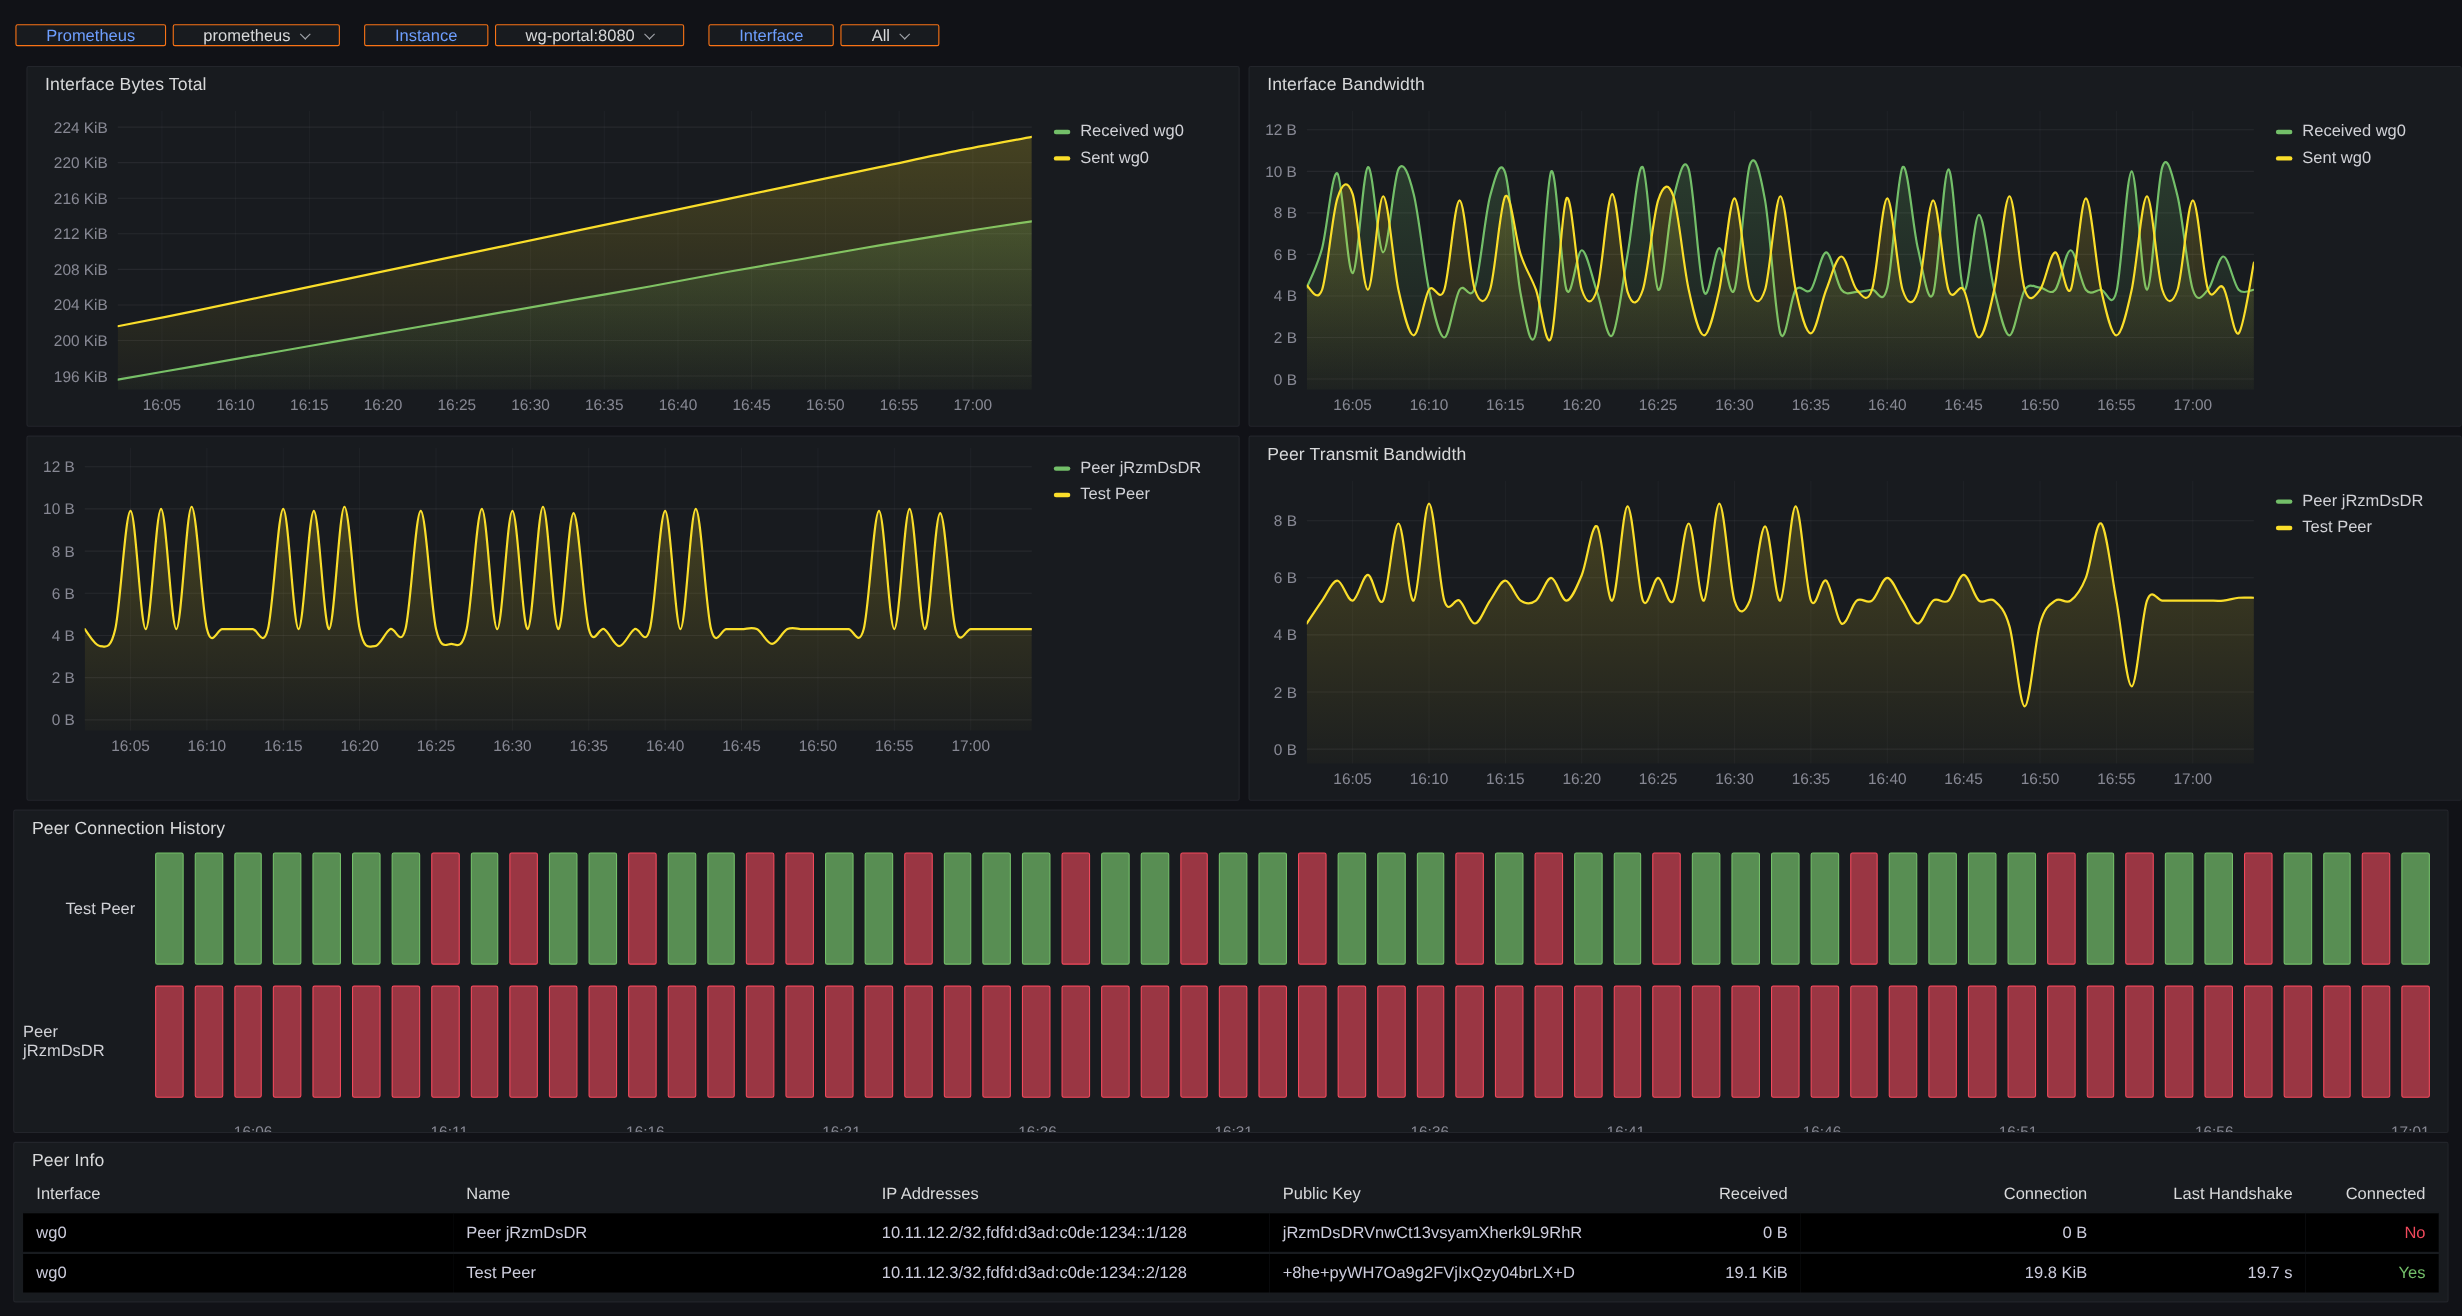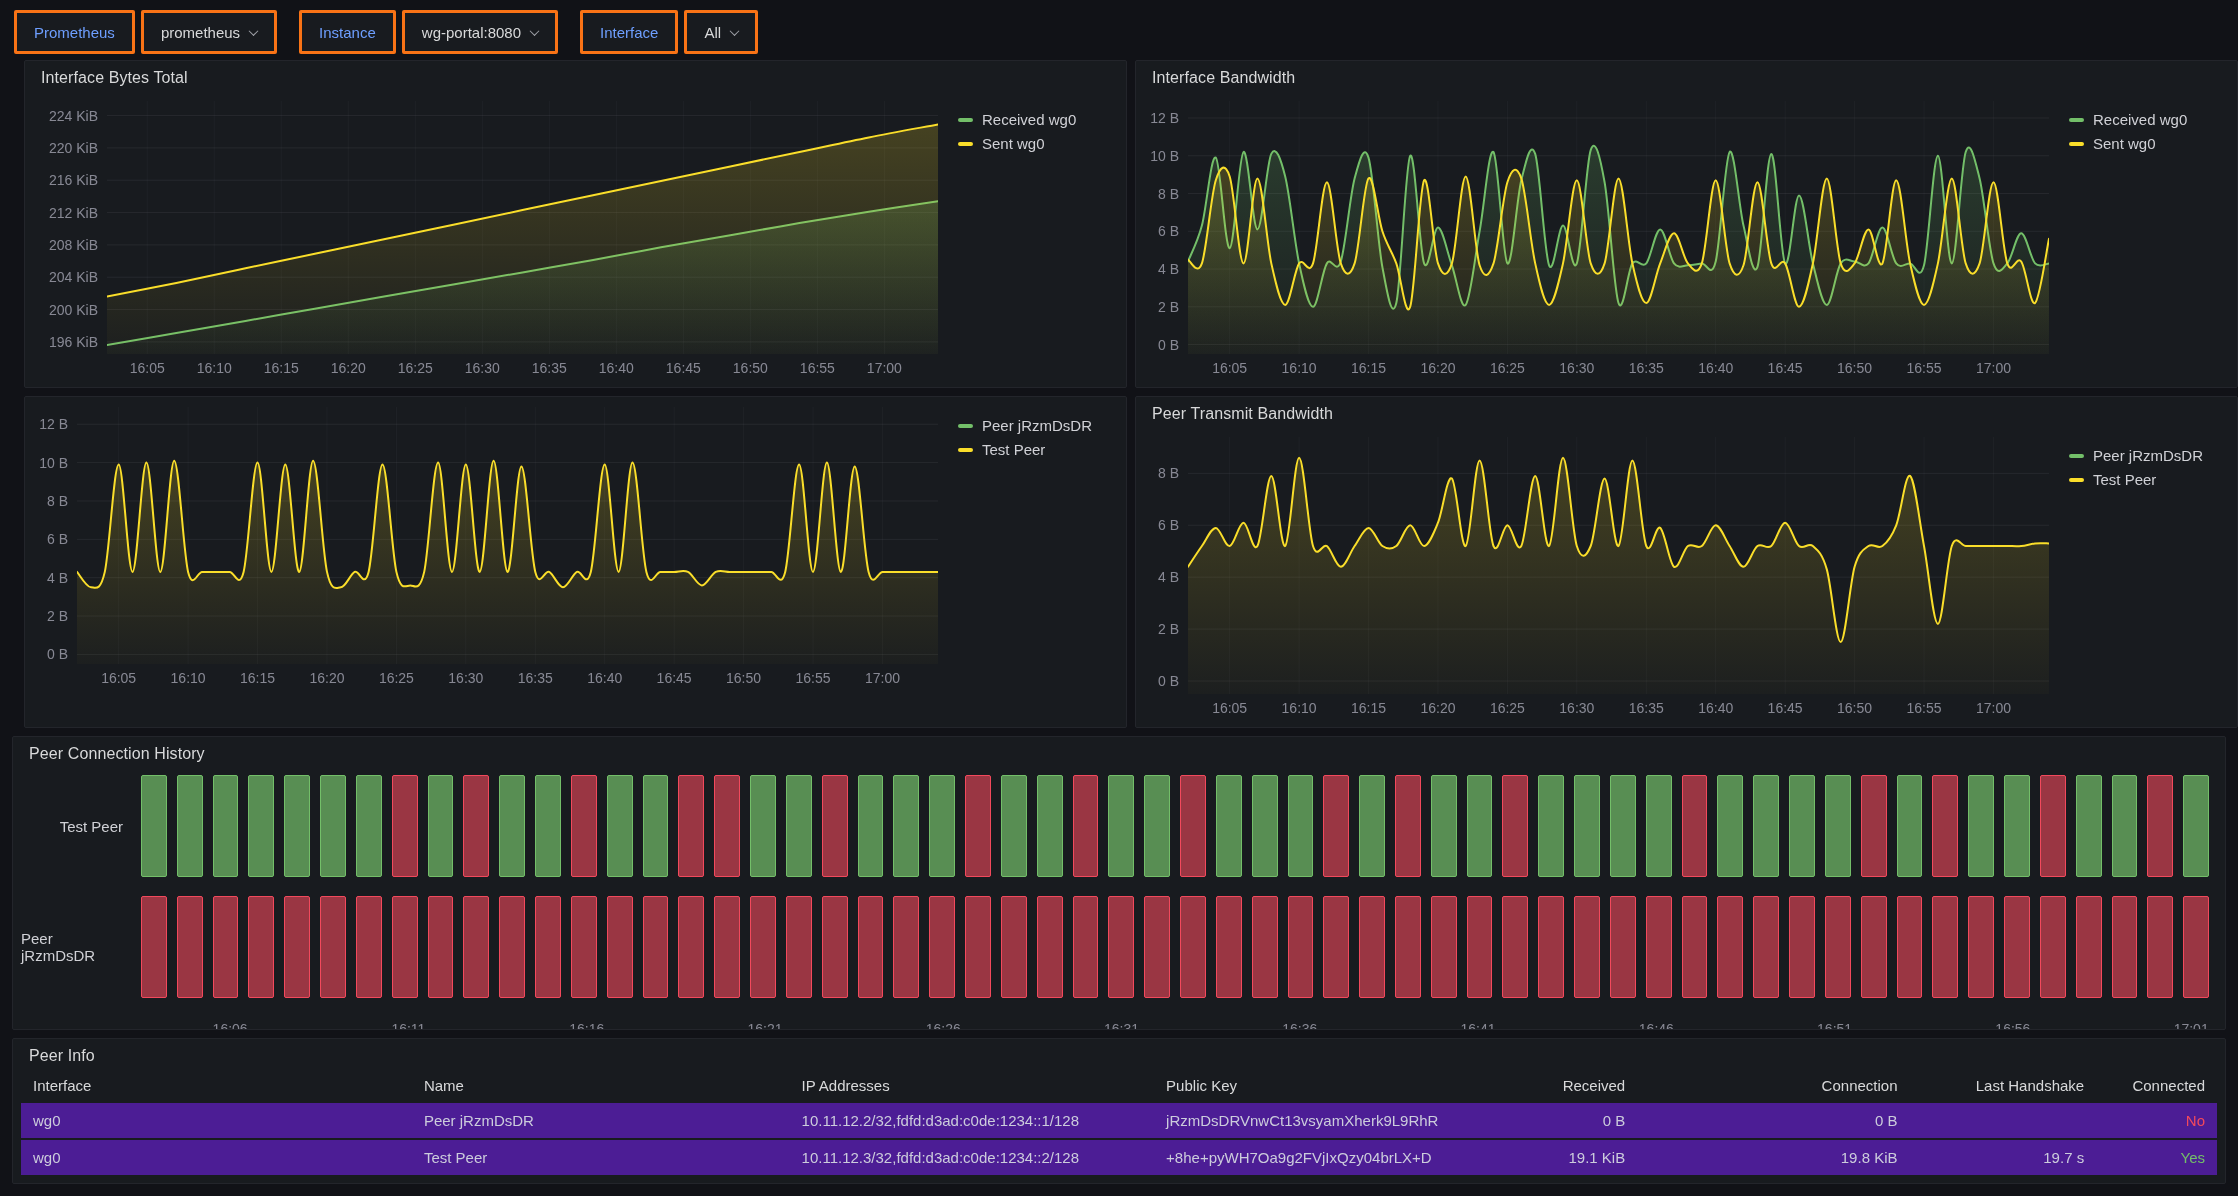--- a/index.html
+++ b/index.html
@@ -8,22 +8,22 @@
     width:2238px; height:1196px; overflow:hidden;
     font-family:"Liberation Sans", sans-serif;
     color:#ccccdc;
   }
   .page { width:100%; height:100%; padding:12px; display:flex; flex-direction:column; gap:8px; }
 
   
   .topbar { height:40px; display:flex; align-items:center; gap:22px; padding:0 2px; }
   .var { display:flex; align-items:center; }
   .var-label, .var-value {
-    height:44px; display:flex; align-items:center; padding:0 17px;
-    background:#181b1f; border:3px solid #f97316; border-radius:2px; font-size:15px;
+    height:20px; display:flex; align-items:center; padding:0 27px;
+    background:#181b1f; border:1px solid #f97316; border-radius:2px; font-size:15px;
   }
   .var-label { color:#6e9fff; font-weight:500; margin-right:6px; }
   .var-value { color:#d8d9da; gap:10px; cursor:pointer; }
   .caret { width:7px; height:7px; border-right:1.6px solid #9fa2a8; border-bottom:1.6px solid #9fa2a8;
     transform:rotate(45deg) translate(-1px,-1px); display:inline-block; }
 
   
   .panel { background:#181b1f; border:1px solid #23252b; border-radius:2px; overflow:hidden; }
   .panel-header { padding:8px 16px 4px; }
   .panel-header h2 { font-size:16px; font-weight:500; color:#d8d9da; letter-spacing:.1px; }
@@ -53,21 +53,21 @@
   .status-axis .spacer { width:120px; flex:0 0 auto; }
   .status-axis-track { flex:1 1 auto; position:relative; height:24px; }
   .status-tick { position:absolute; top:4px; transform:translateX(-50%);
     font-size:14px; color:rgba(204,204,220,0.62); white-space:nowrap; }
 
   
   .table-panel { height:146px; }
   table { width:calc(100% - 16px); margin:0 8px; border-collapse:collapse; table-layout:fixed; font-size:15px; }
   th { text-align:left; font-weight:500; color:#d8d9da; padding:8px 12px 7px; cursor:pointer; }
   td { color:#ccccdc; padding:9px 12px; overflow:hidden; white-space:nowrap; }
-  tbody tr { background:#4c1d95; border-top:2px solid #181b1f; }
+  tbody tr { background:#000000; border-top:2px solid #181b1f; }
   .num { text-align:right; }
   .c-no  { color:#f2495c; }
   .c-yes { color:#73bf69; }
 </style>
 </head>
 <body>
 
 <div class="page">
 
   <div class="topbar">

